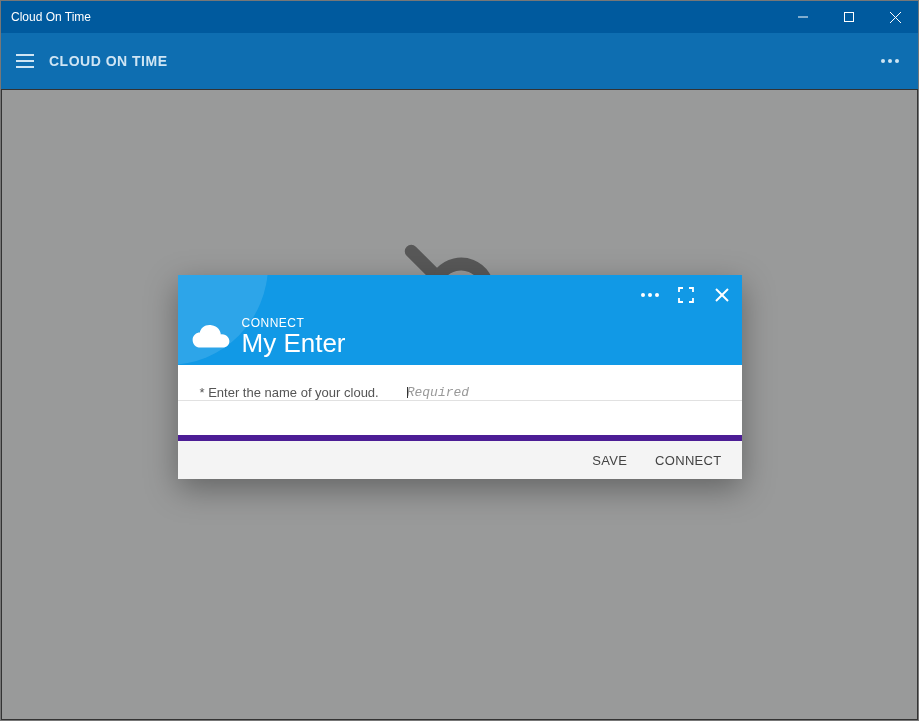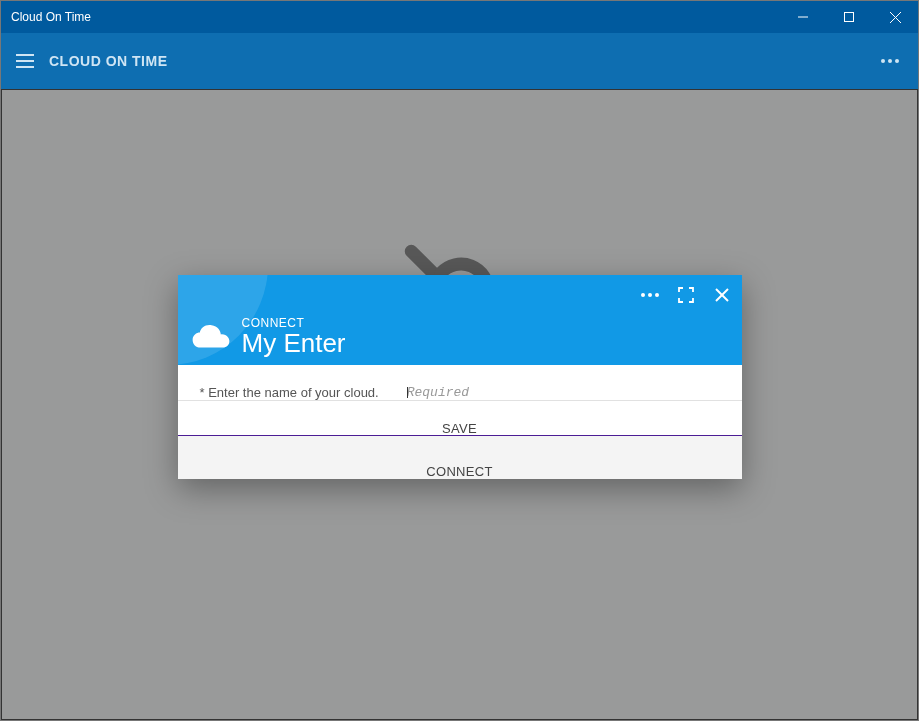--- a/index.html
+++ b/index.html
@@ -126,24 +126,24 @@
     .input-caret-wrap { position: relative; display: flex; align-items: center; flex: 1; font-family: Liberation Mono, monospace; }
     .caret {
       position: absolute; left: 0; top: 2px; bottom: 2px;
       width: 1px; background: #333;
     }
     .blank-row {
       height: 34px; background: #fff;
     }
     .dialog-footer {
       height: 44px;
-      border-top: 1px solid #4c1d95;
+      border-top: 6px solid #4c1d95;
       background: #f4f4f4;
       display: flex; align-items: center; justify-content: flex-end;
-      padding: 0 20px; gap: 28px; flex-direction: column;
+      padding: 0 20px; gap: 28px;
     }
     .dlg-btn {
       font-size: 13px;
       color: #444;
       letter-spacing: 0.3px;
       cursor: pointer;
       background: none; border: none; font-family: inherit;
     }
     .dots-h { display: flex; gap: 3px; }
     .dots-h .dot { width: 4px; height: 4px; border-radius: 50%; background: currentColor; }

